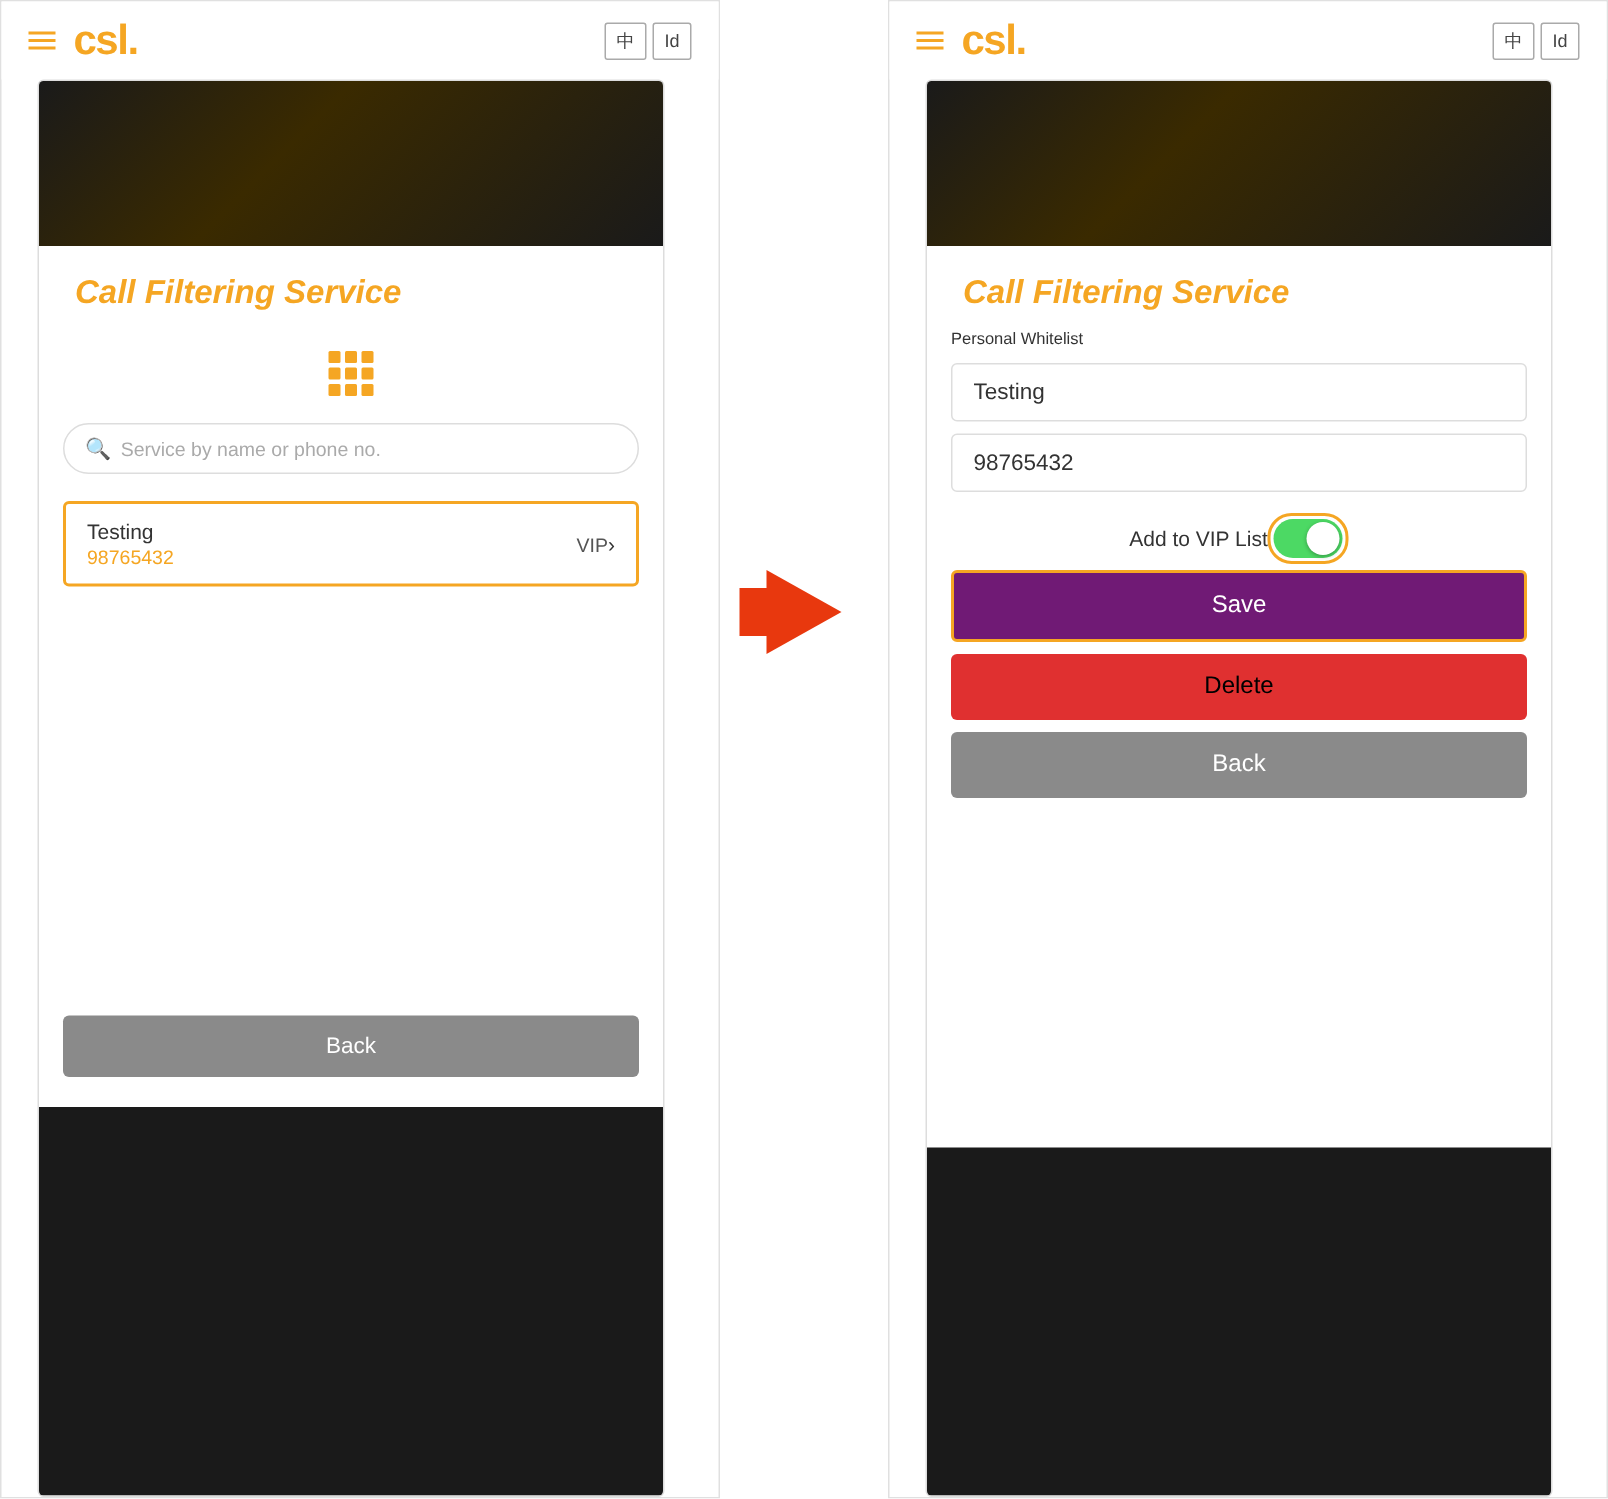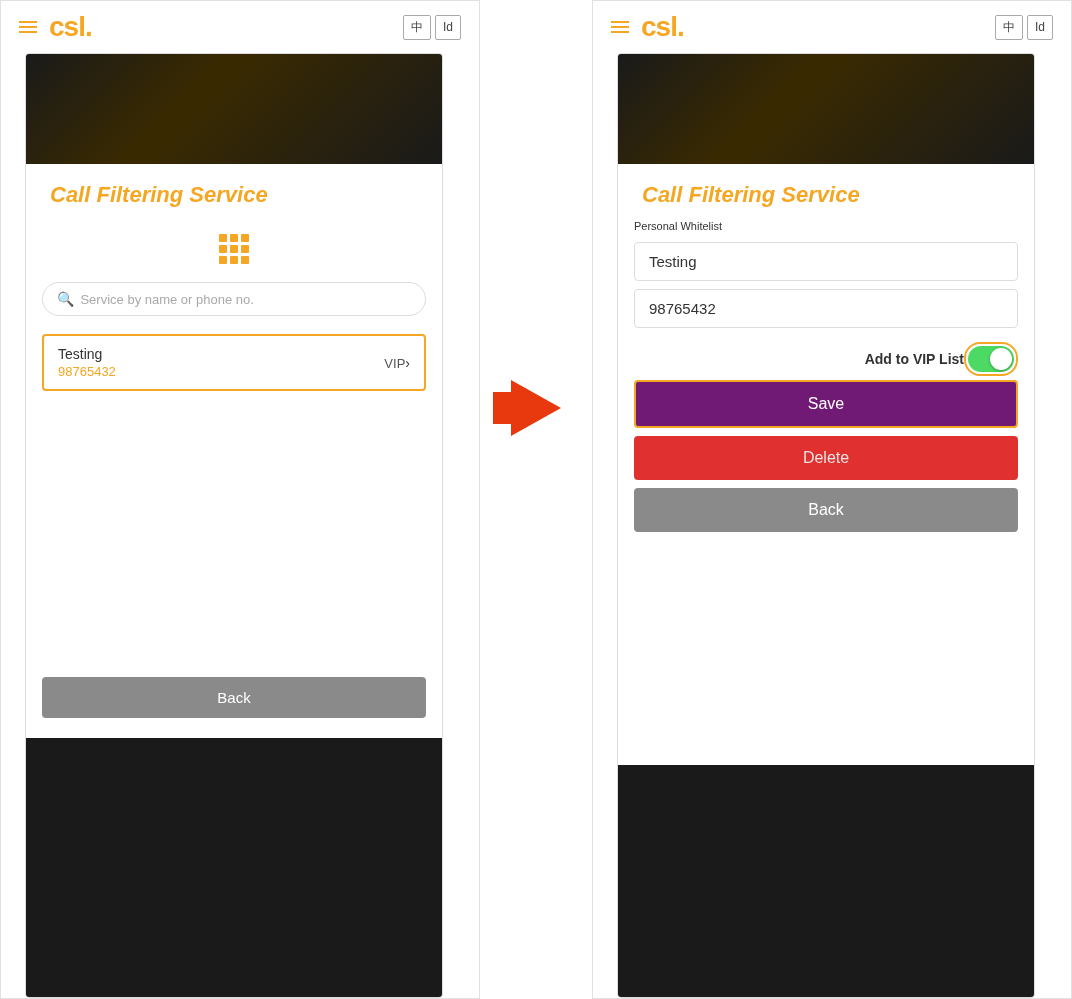--- a/index.html
+++ b/index.html
@@ -279,23 +279,22 @@
       font-size: 15px;
       color: #333;
       margin-bottom: 8px;
       background: #fff;
       width: 100%;
     }
 
     .vip-row {
       display: flex;
       align-items: center;
-      justify-content: flex-end;
+      justify-content: center;
       margin: 6px 0 4px 0;
-      font-weight: bold;
     }
 
     .vip-label {
       font-size: 14px;
       color: #333;
     }
 
     .toggle-container {
       border: 2px solid #F5A623;
       border-radius: 16px;
@@ -338,21 +337,21 @@
       border-radius: 4px;
       padding: 13px 0;
       font-size: 16px;
       cursor: pointer;
       margin-bottom: 8px;
     }
 
     .delete-btn {
       width: 100%;
       background: #e03030;
-      color: #e5e5e5;
+      color: #000000;
       border: none;
       border-radius: 4px;
       padding: 13px 0;
       font-size: 16px;
       cursor: pointer;
       margin-bottom: 8px;
     }
 
     .back-btn-right {
       width: 100%;

